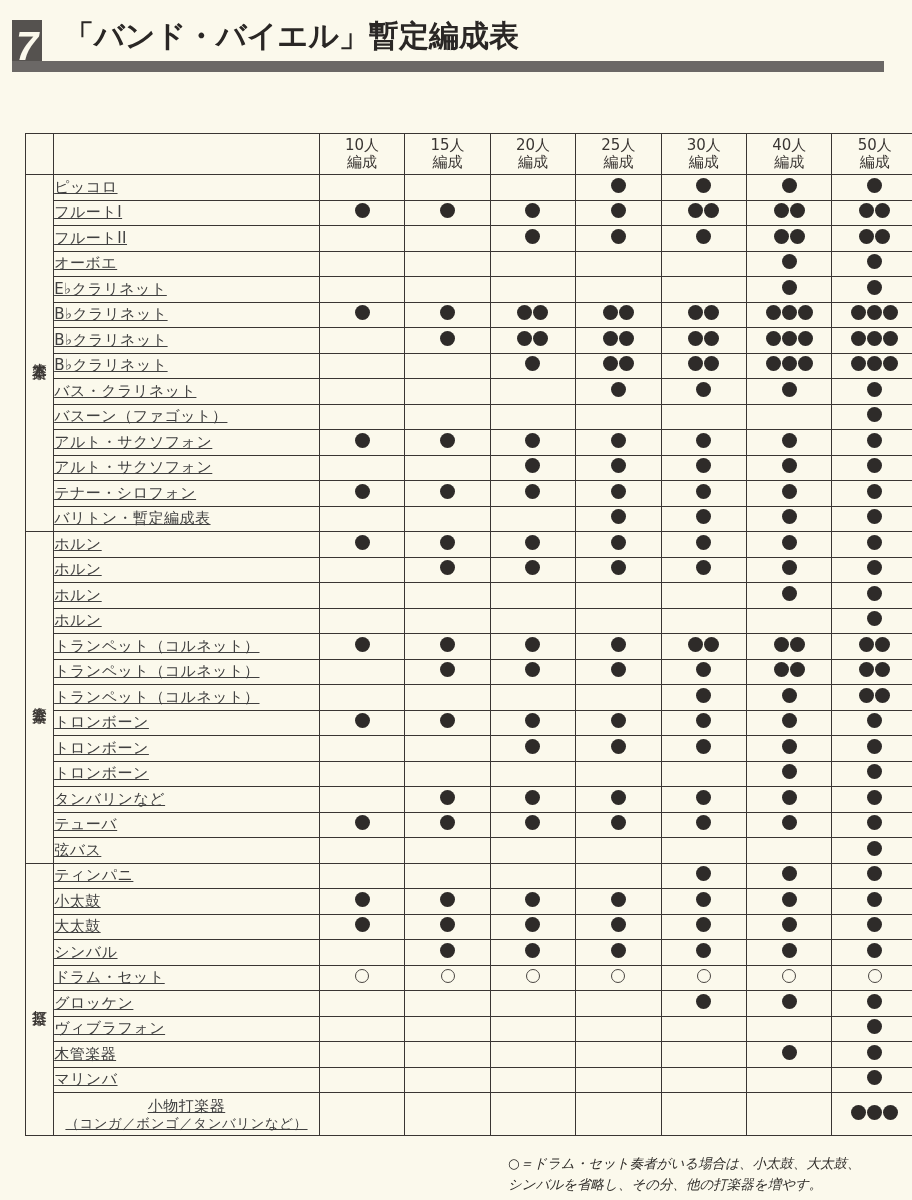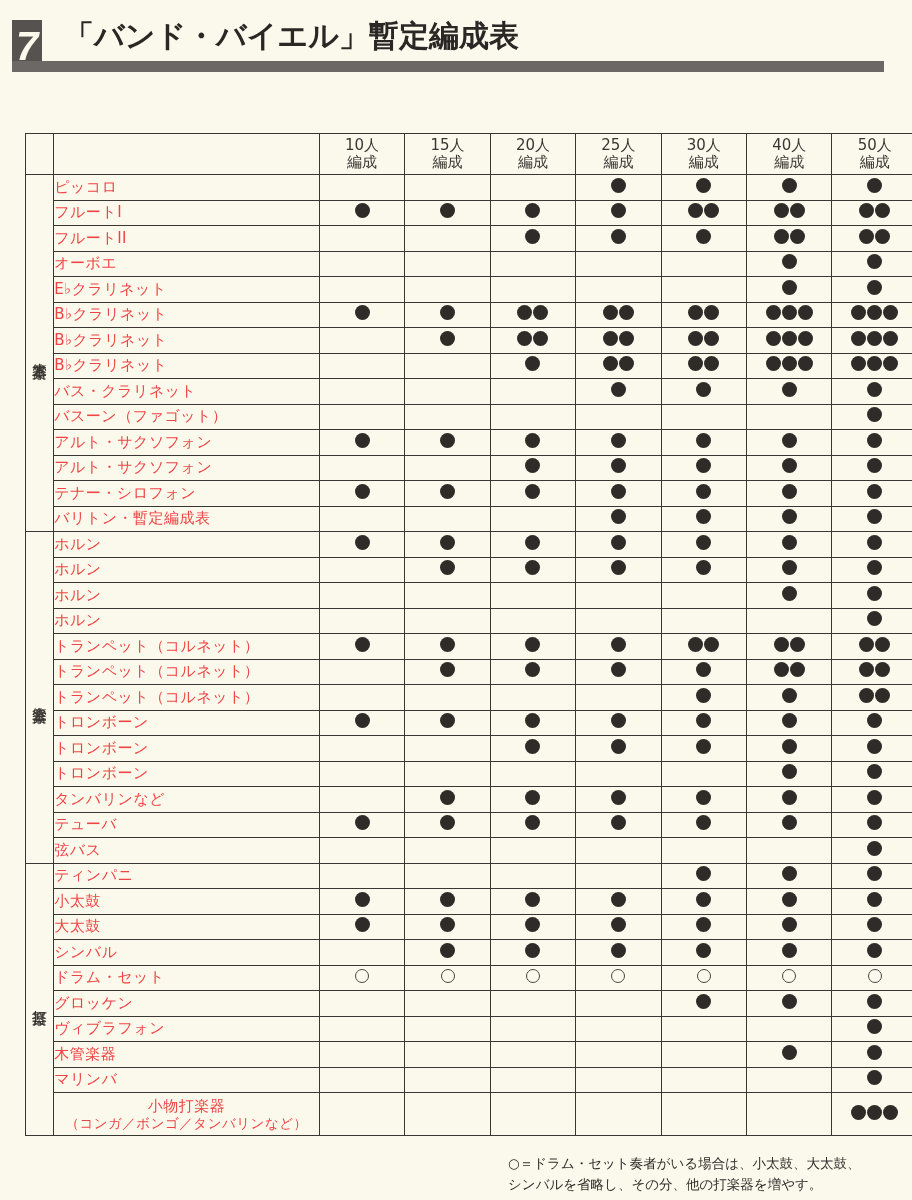--- a/index.html
+++ b/index.html
@@ -35,32 +35,33 @@
     font-weight:normal;
   }
   th.corner { width:26px; }
   th.inst-head { width:254px; }
   th.col { width:81px; font-size:15px; line-height:17px; color:#3a3633; height:40px; text-align:center; }
   td.group {
     text-align:center; vertical-align:middle; font-size:15px; line-height:16px;
     writing-mode:vertical-rl; text-orientation:upright; letter-spacing:1px; color:#3a3633;
   }
   td.inst {
-    font-size:15px; height:24.5px; padding-left:11px; color:#ef4444;
-    white-space:nowrap; letter-spacing:0.5px;
+    font-size:15px; height:24.5px; padding-left:11px; color:#404040;
+    white-space:nowrap; letter-spacing:0.5px;text-decoration:underline;
   }
   td.inst .sub { display:block; font-size:13.5px; line-height:17px; }
   td.inst.tall { height:42px; line-height:18px;text-align:center; }
   td.cell { text-align:center; vertical-align:middle; }
   .dots { display:inline-flex; gap:1px; align-items:center; justify-content:center; }
   .dot { width:15px; height:15px; border-radius:50%; background:#2e2b29; display:inline-block; }
   .ring { width:14px; height:14px; border-radius:50%; border:1px solid #4a4642; box-sizing:border-box; display:inline-block; }
   .note {
     position:absolute; left:508px; top:1153px; font-size:13.5px; line-height:21px; color:#2f2c29;
     white-space:nowrap;
+    font-style:italic;
   }
 </style>
 </head>
 <body>
 
 <div class="title-wrap">
   <div class="title-num">7</div>
   <div class="title-text">「バンド・バイエル」暫定編成表</div>
   <div class="title-bar"></div>
 </div>

